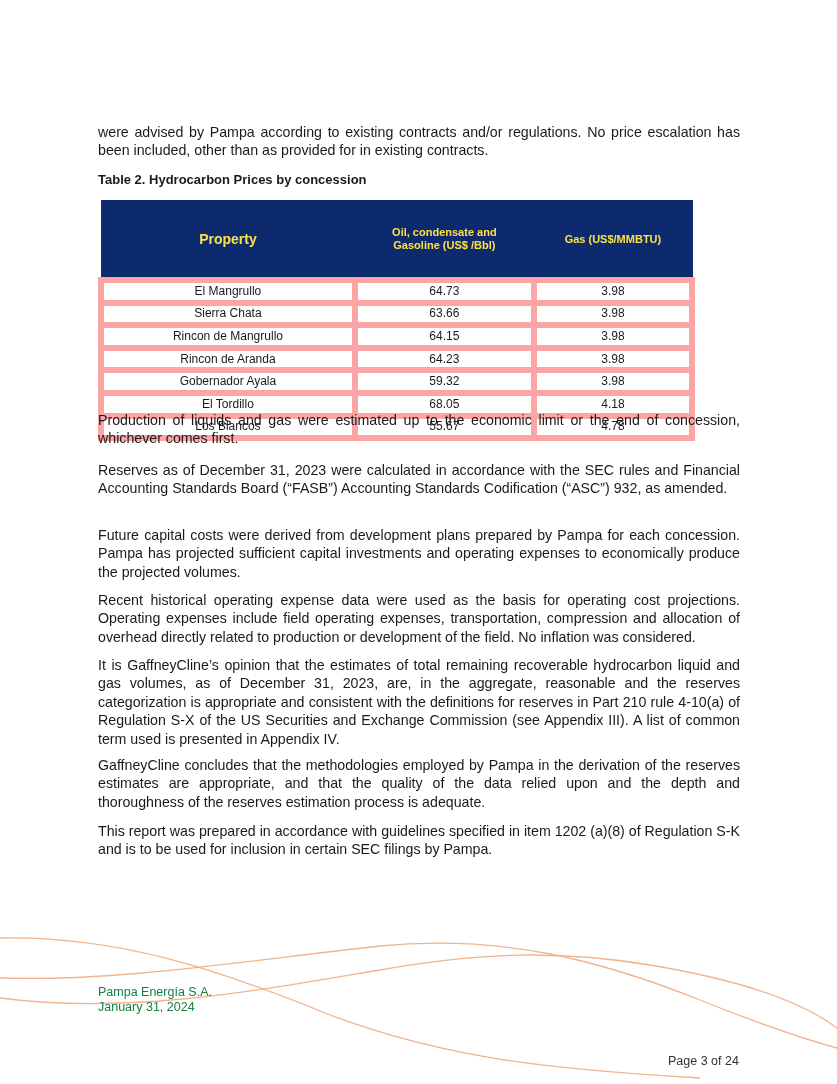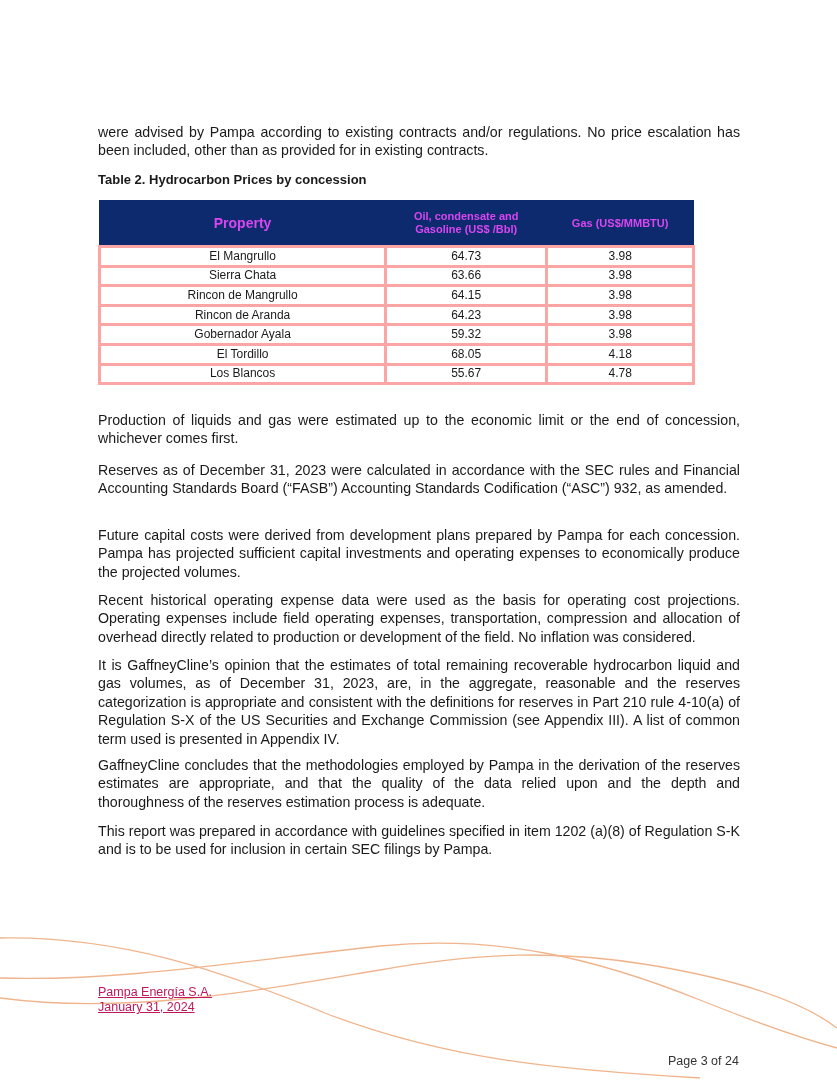--- a/index.html
+++ b/index.html
@@ -14,35 +14,35 @@
     }
     .caption {
       position: absolute; left: 98px; width: 597px; top: 172px;
       text-align: left; font-weight: bold; font-size: 13px;
     }
     table.prices {
       position: absolute; left: 98px; top: 200px; width: 597px;
       border-collapse: collapse; font-size: 12px;
     }
     table.prices th {
-      background: #0d2a6e; color: #d946ef; font-weight: bold;
-      height: 44px; padding: 0; border: 1px solid #0d2a6e;
+      background: #0d2a6e; color: #fde047; font-weight: bold;
+      height: 44px; padding: 16px; border: 1px solid #0d2a6e;
       line-height: 13px;
     }
     table.prices th.col-prop { font-size: 14px; }
     table.prices th.col-oil, table.prices th.col-gas { font-size: 11px; }
     table.prices td {
-      border: 3px solid #fca5a5; text-align: center; height: 16.6px; padding: 0;
+      border: 6px solid #fca5a5; text-align: center; height: 16.6px; padding: 0;
       line-height: 15px;
     }
     .col-prop { width: 289px; }
     .col-oil { width: 161px; }
     .col-gas { width: 147px; }
     .footer-left {
-      position: absolute; left: 98px; top: 985px; font-size: 12.5px; line-height: 15px; color: #be185d; text-decoration: underline;
+      position: absolute; left: 98px; top: 985px; font-size: 12.5px; line-height: 15px; color: #15803d;
     }
     .footer-right {
       position: absolute; left: 668px; top: 1054px; font-size: 12.5px; color: #333;
     }
     svg.waves { position: absolute; left: 0; top: 920px; }
   </style>
 </head>
 <body>
 
 <p class="para" style="top:123px;">were advised by Pampa according to existing contracts and/or regulations. No price escalation has been included, other than as provided for in existing contracts.</p>

